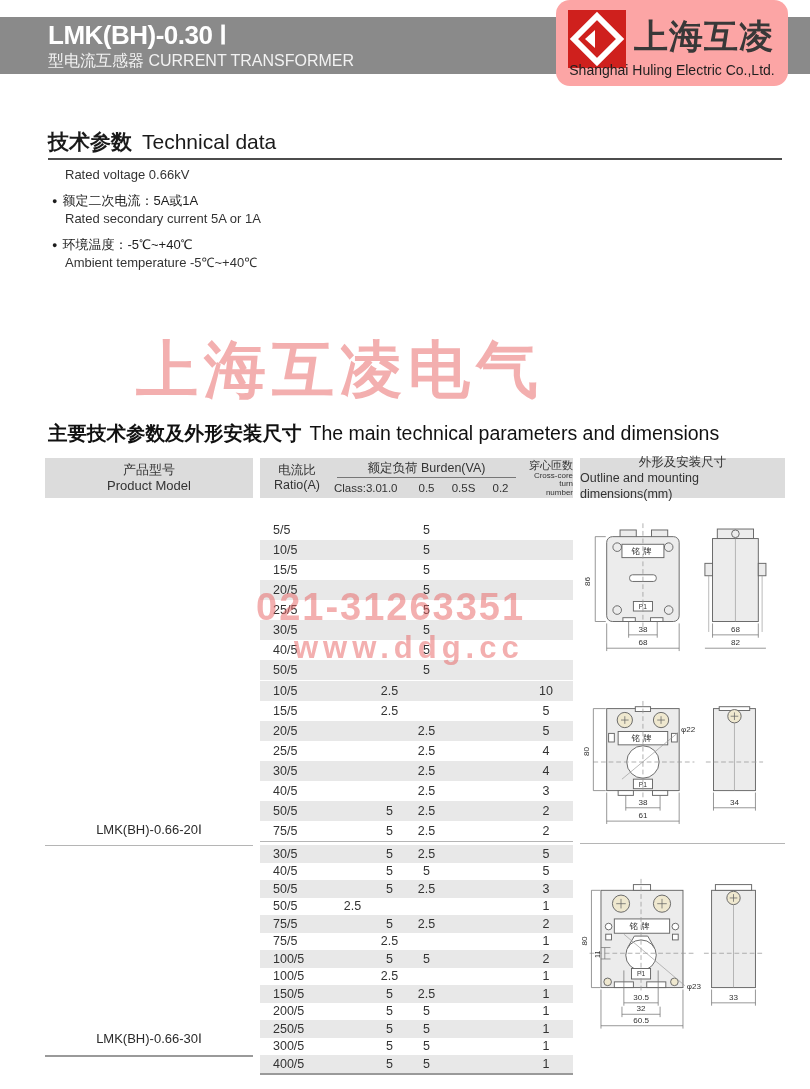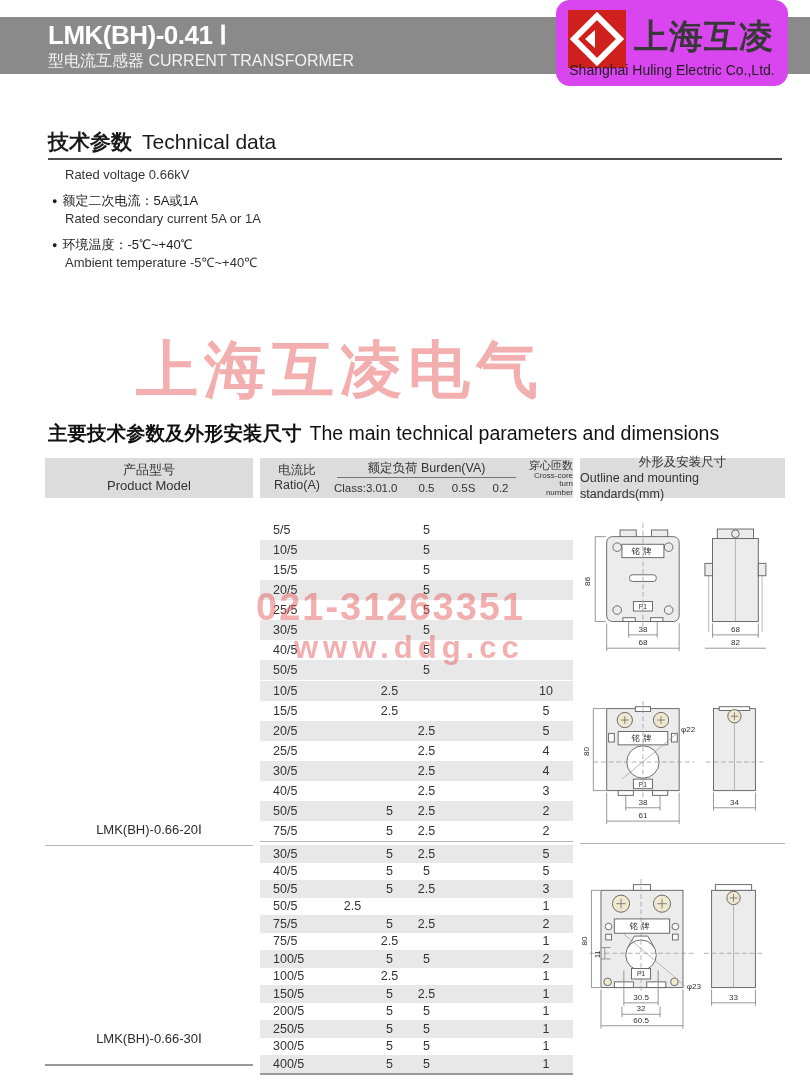--- a/index.html
+++ b/index.html
@@ -3,21 +3,21 @@
 <meta charset="utf-8">
 <style>
   html,body{margin:0;padding:0;background:#fff;}
   .page{position:relative;width:810px;height:1089px;background:#fff;overflow:hidden;
         font-family:"Liberation Sans",sans-serif;color:#222;}
 
   
   .topbar{position:absolute;left:0;top:17px;width:810px;height:57px;background:#8a8a8a;}
   .topbar .title{position:absolute;left:48px;top:3px;font-size:26px;font-weight:bold;color:#fff;letter-spacing:-0.5px;}
   .topbar .subtitle{position:absolute;left:48px;top:34px;font-size:16px;color:#f2f2f2;}
-  .logo-plate{position:absolute;left:556px;top:0;width:232px;height:86px;background:#d946ef;border-radius:14px;z-index:2;}
+  .logo-plate{position:absolute;left:556px;top:0;width:232px;height:86px;background:#fca5a5;border-radius:14px;z-index:2;}
   .logo-sq{position:absolute;left:12px;top:10px;width:58px;height:58px;}
   .logo-zh{position:absolute;left:78px;top:14px;font-size:34px;font-weight:bold;color:#383838;letter-spacing:1px;}
   .logo-en{position:absolute;left:6px;top:62px;width:220px;text-align:center;font-size:14px;color:#1f1f1f;}
 
   
   .tech-head{position:absolute;left:48px;top:128px;font-size:21px;color:#1a1a1a;}
   .tech-head .zh{font-weight:bold;margin-right:10px;}
   .tech-rule{position:absolute;left:48px;top:158px;width:734px;height:2px;background:#4c4c4c;}
   .bullets{position:absolute;left:52px;top:166px;font-size:13px;}
   .bullet{margin-bottom:9px;}
@@ -60,21 +60,21 @@
   .rows-g2 .trow:nth-child(odd),
   .rows-g3 .trow:nth-child(odd){background:#e8e8e8;}
   .cell.ratio{width:74px;padding-left:13px;box-sizing:border-box;}
   .cell.burden{width:37px;text-align:center;}
   .cell.turns{width:54px;text-align:center;}
 
   .model-cell{position:absolute;left:45px;width:208px;display:flex;justify-content:center;align-items:flex-end;
               font-size:13px;color:#2a2a2a;}
   .model-g1{top:500px;height:180px;padding-bottom:12px;box-sizing:content-box;border-bottom:1px solid #b5b5b5;}
   .model-g2{top:681px;height:156px;padding-bottom:8px;border-bottom:1px solid #b5b5b5;}
-  .model-g3{top:845px;height:201px;padding-bottom:18px;border-bottom:2px solid #9a9a9a;}
+  .model-g3{top:845px;height:201px;padding-bottom:9px;border-bottom:2px solid #9a9a9a;}
 
   .draw-cell{position:absolute;left:580px;width:205px;display:flex;justify-content:center;align-items:center;}
   .draw-g1{top:500px;height:181px;}
   .draw-g2{top:681px;height:163px;border-bottom:1px solid #b5b5b5;box-sizing:border-box;}
   .draw-g3{top:845px;height:227px;}
 
   
   svg .body rect, svg .body circle, svg .body polygon{fill:#ececec;stroke:#666;stroke-width:1;}
   svg .body .wh{fill:#fff;}
   svg .body .tan{fill:#efe8cf;}
@@ -85,21 +85,21 @@
   svg .dim line{stroke:#777;stroke-width:0.8;}
   svg .dim text{font-size:8.5px;fill:#333;text-anchor:middle;letter-spacing:0;}
   svg .cross{stroke:#666;stroke-width:0.8;}
 </style>
 </head>
 <body>
 
 <div class="page">
 
   <div class="topbar">
-    <div class="title">LMK(BH)-0.41 Ⅰ</div>
+    <div class="title">LMK(BH)-0.30 Ⅰ</div>
     <div class="subtitle">
       <span>型电流互感器</span>
       <span>CURRENT TRANSFORMER</span>
     </div>
   </div>
   <div class="logo-plate">
     <svg class="logo-sq" viewBox="0 0 58 58">
       <rect width="58" height="58" fill="#cf201d"></rect>
       <polygon points="29,6 52,29 29,52 6,29" fill="none" stroke="#fff" stroke-width="6"></polygon>
       <polygon points="17,29 27,20 27,38" fill="#fff"></polygon>
@@ -156,21 +156,21 @@
     </div>
     <div class="th-turns">
       <div class="zh">穿心匝数</div>
       <div class="en">Cross-core</div>
       <div class="en">turn</div>
       <div class="en">number</div>
     </div>
   </div>
   <div class="th-block th-outline">
     <div>外形及安装尺寸</div>
-    <div>Outline and mounting standards(mm)</div>
+    <div>Outline and mounting dimensions(mm)</div>
   </div>
 
   <div class="rows rows-g1">
       <div class="trow">
         <div class="cell ratio">5/5</div>
         <div class="cell burden"></div>
         <div class="cell burden"></div>
         <div class="cell burden">5</div>
         <div class="cell burden"></div>
         <div class="cell burden"></div>

